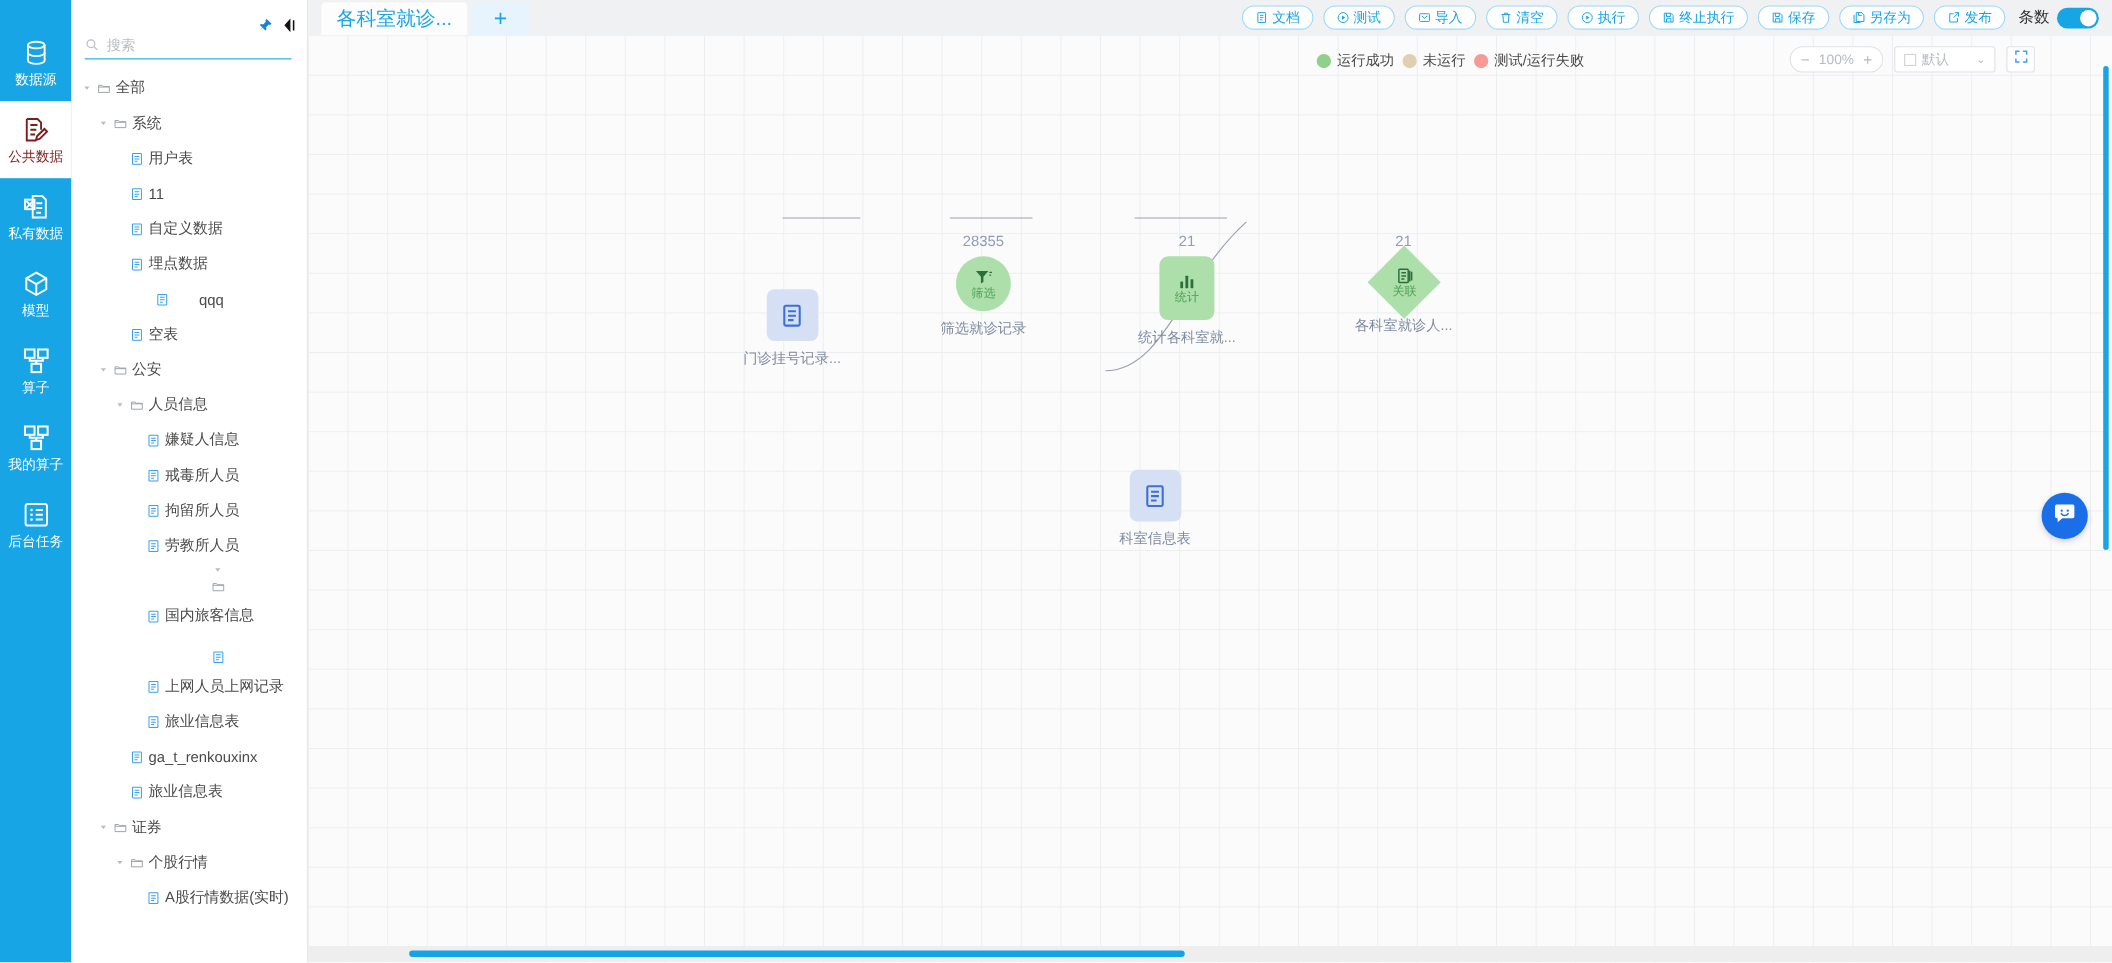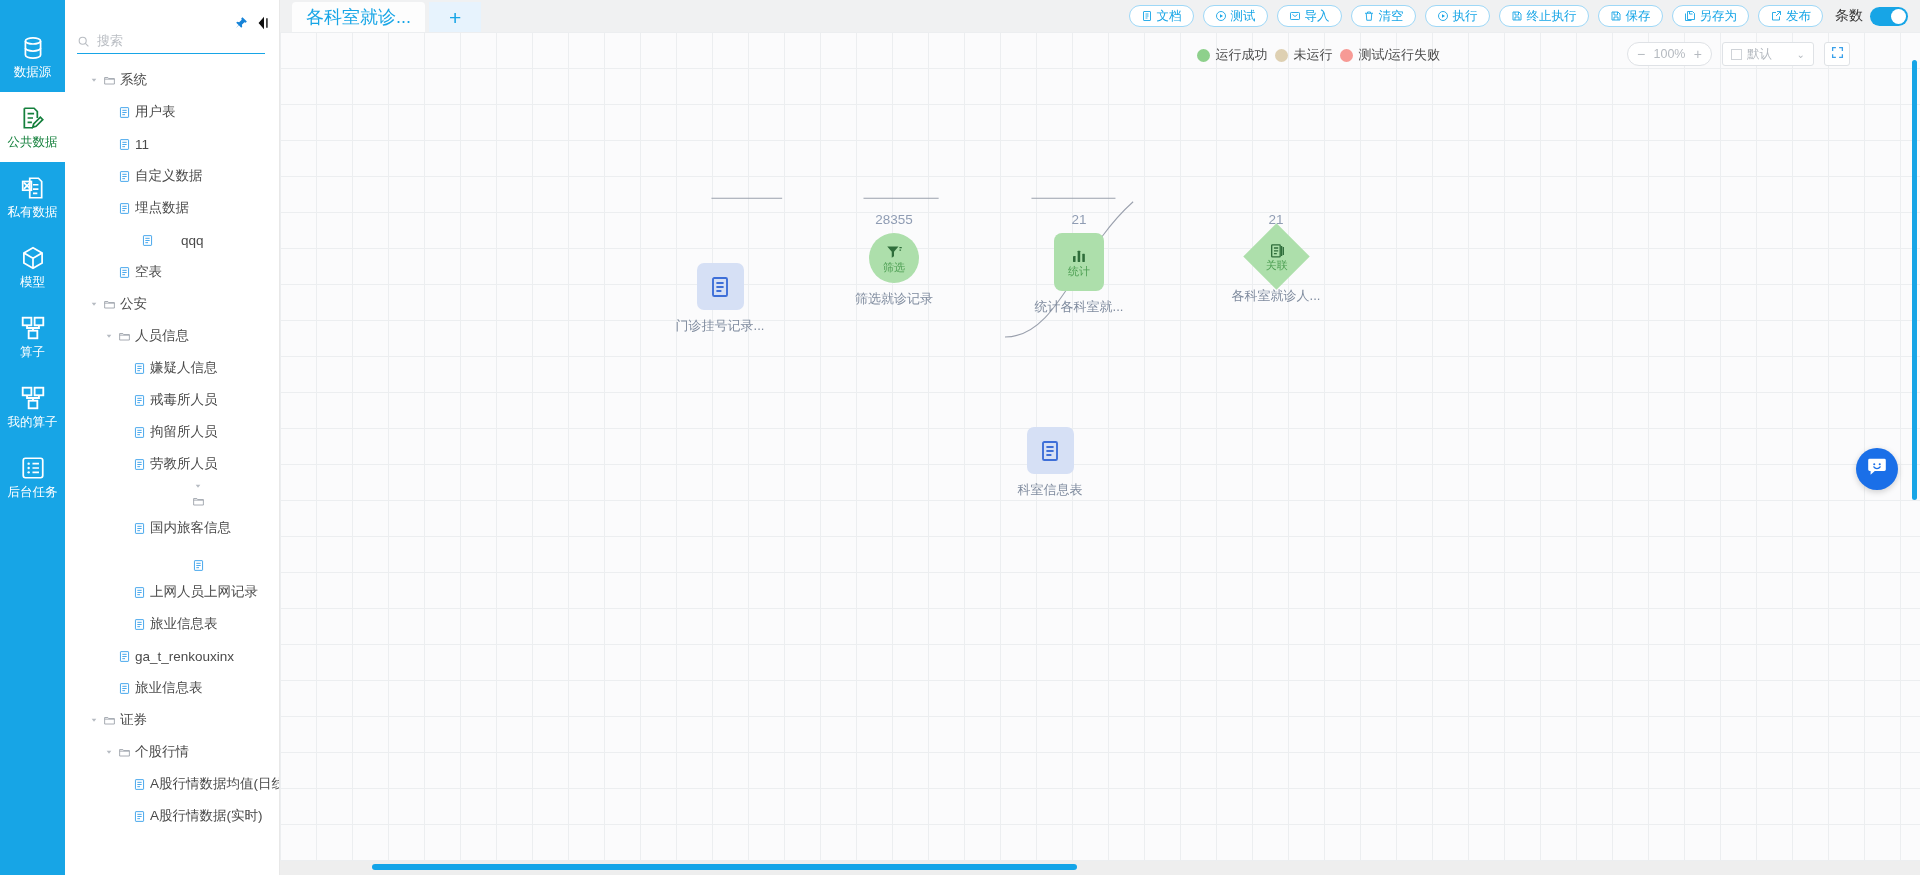--- a/index.html
+++ b/index.html
@@ -15,21 +15,21 @@
   .rail {
     width: 65px; height: 875px; background: #17A5E6;
     display: flex; flex-direction: column; align-items: stretch;
     padding-top: 22px; flex: 0 0 65px;
   }
   .rail-item {
     height: 70px; display: flex; flex-direction: column;
     align-items: center; justify-content: center; gap: 5px;
     color: #ffffff; cursor: pointer; user-select: none;
   }
-  .rail-item.active { background: #ffffff; color: #15803d; }
+  .rail-item.active { background: #ffffff; color: #7f1d1d; }
   .rail-icon { width: 26px; height: 26px; display: block; }
   .rail-label { font-size: 12.5px; line-height: 1; white-space: nowrap; }
 
   
   .tree-panel {
     width: 215px; flex: 0 0 215px; height: 875px;
     background: #ffffff; border-right: 1px solid #e8e8e8;
     position: relative; display: flex; flex-direction: column;
   }
   .tree-head { height: 58px; position: relative; flex: 0 0 58px; }
@@ -320,20 +320,32 @@
         <span class="search-ico">
           <svg viewBox="0 0 24 24" fill="none" stroke="#b8bcc2" stroke-width="2">
             <circle cx="10.5" cy="10.5" r="6.5"></circle>
               <path d="M15.5 15.5L21 21"></path>
           </svg>
         </span>
         <input class="search-input" type="text" placeholder="搜索" style="">
       </div>
     </div>
     <div class="tree-body" id="tree-body">
+        <div class="node folder" style="padding-left: 8px;">
+          <span class="caret">
+            <svg viewBox="0 0 24 24" fill="#b6bbc2">
+              <path d="M5 8h14l-7 9z"></path>
+            </svg>
+          </span>
+          <span class="n-icon"><svg viewBox="0 0 24 24" fill="none" stroke="#9aa0a8" stroke-width="1.6">
+              <path d="M3 6.5h6l1.6 2H21v10H3z"></path>
+              <path d="M3 9.5h18"></path>
+            </svg></span>
+          <span class="node-label">全部</span>
+        </div>
         <div class="node folder" style="padding-left: 23px;">
           <span class="caret">
             <svg viewBox="0 0 24 24" fill="#b6bbc2">
               <path d="M5 8h14l-7 9z"></path>
             </svg>
           </span>
           <span class="n-icon"><svg viewBox="0 0 24 24" fill="none" stroke="#9aa0a8" stroke-width="1.6">
               <path d="M3 6.5h6l1.6 2H21v10H3z"></path>
               <path d="M3 9.5h18"></path>
             </svg></span>
@@ -519,28 +531,20 @@
           <span class="caret">
             <svg viewBox="0 0 24 24" fill="#b6bbc2">
               <path d="M5 8h14l-7 9z"></path>
             </svg>
           </span>
           <span class="n-icon"><svg viewBox="0 0 24 24" fill="none" stroke="#9aa0a8" stroke-width="1.6">
               <path d="M3 6.5h6l1.6 2H21v10H3z"></path>
               <path d="M3 9.5h18"></path>
             </svg></span>
           <span class="node-label">个股行情</span>
-        </div>
-        <div class="node leaf" style="padding-left: 53px;">
-          <span class="caret"></span>
-          <span class="n-icon"><svg viewBox="0 0 24 24" fill="none" stroke="#3aa0ea" stroke-width="1.7">
-              <rect x="4.5" y="3" width="15" height="18" rx="1"></rect>
-              <path d="M8 8h8M8 12h8M8 16h5"></path>
-            </svg></span>
-          <span class="node-label">A股行情数据均值(日线</span>
         </div>
         <div class="node leaf" style="padding-left: 53px;">
           <span class="caret"></span>
           <span class="n-icon"><svg viewBox="0 0 24 24" fill="none" stroke="#3aa0ea" stroke-width="1.7">
               <rect x="4.5" y="3" width="15" height="18" rx="1"></rect>
               <path d="M8 8h8M8 12h8M8 16h5"></path>
             </svg></span>
           <span class="node-label">A股行情数据(实时)</span>
         </div>
       </div>

